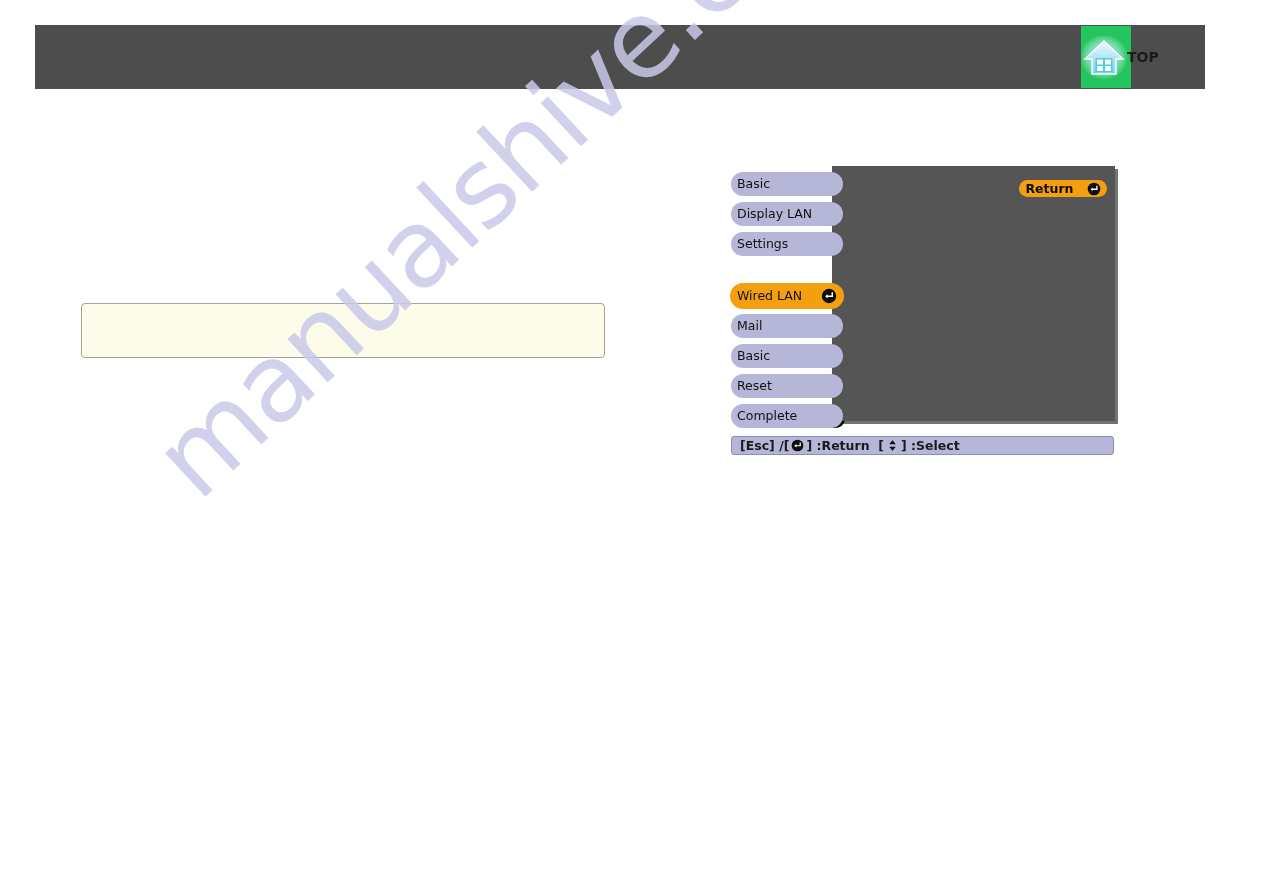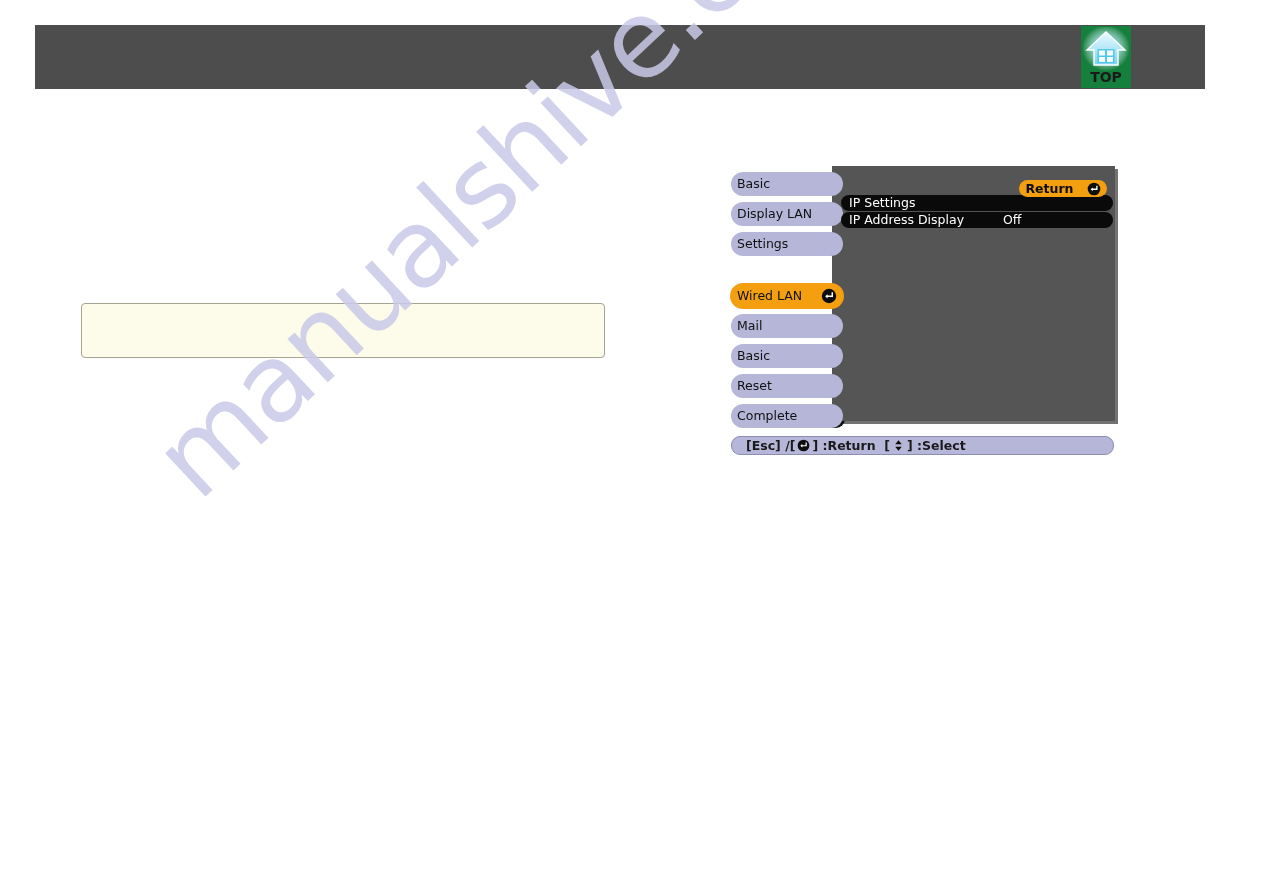--- a/index.html
+++ b/index.html
@@ -50,24 +50,24 @@
     height: 64px;
     background: #4d4d4d;
     z-index: 2;
   }
   #top-button {
     position: absolute;
     left: 1081px;
     top: 26px;
     width: 50px;
     height: 62px;
-    background: #15803d;
+    background: #22c55e;
     z-index: 3;
     display: flex;
-    flex-direction: column;
+    flex-direction: row;
     align-items: center;
     justify-content: flex-start;
     cursor: pointer;
   }
   #top-button .home-glyph {
     width: 46px;
     height: 44px;
     margin-top: 1px;
     position: relative;
   }
@@ -238,25 +238,25 @@
 
   
   #osd-status {
     position: absolute;
     left: 0px;
     top: 270px;
     width: 383px;
     height: 19px;
     background: #b6b6d8;
     border: 1px solid #8d8db3;
-    border-radius: 9px;
+    border-radius: 3px;
     box-sizing: border-box;
     display: flex;
     align-items: center;
-    padding-left: 14px;
+    padding-left: 8px;
     gap: 2px;
   }
   #osd-status .st-text {
     font-family: "DejaVu Sans", sans-serif;
     font-size: 12.5px;
     font-weight: 700;
     color: #1a1a1a;
     line-height: 17px;
     white-space: pre;
   }
@@ -357,30 +357,20 @@
     <span class="ret-label">Return</span>
     <span class="enter-badge">
       <svg width="14" height="14" viewBox="0 0 16 16" xmlns="http://www.w3.org/2000/svg">
         <circle cx="8" cy="8" r="7.2" fill="#0d0d0d"></circle>
         <path d="M11.3 4.3 L11.3 8.3 L5.6 8.3" stroke="#ffffff" stroke-width="1.5" fill="none"></path>
         <path d="M6.6 6.2 L4.1 8.35 L6.6 10.5 Z" fill="#ffffff"></path>
       </svg>
     </span>
   </div>
 
-  <div id="osd-rows">
-    <div class="osd-row">
-      <span class="row-label">IP Settings</span>
-      <span class="row-value"></span>
-    </div>
-    <div class="osd-row">
-      <span class="row-label">IP Address Display</span>
-      <span class="row-value">Off</span>
-    </div>
-  </div>
 
   <div id="osd-status">
     <span class="st-text">[Esc] /[</span>
     <span class="glyph">
       <svg width="13" height="13" viewBox="0 0 16 16" xmlns="http://www.w3.org/2000/svg">
         <circle cx="8" cy="8" r="7.2" fill="#0d0d0d"></circle>
         <path d="M11.3 4.3 L11.3 8.3 L5.6 8.3" stroke="#ffffff" stroke-width="1.5" fill="none"></path>
         <path d="M6.6 6.2 L4.1 8.35 L6.6 10.5 Z" fill="#ffffff"></path>
       </svg>
     </span>

